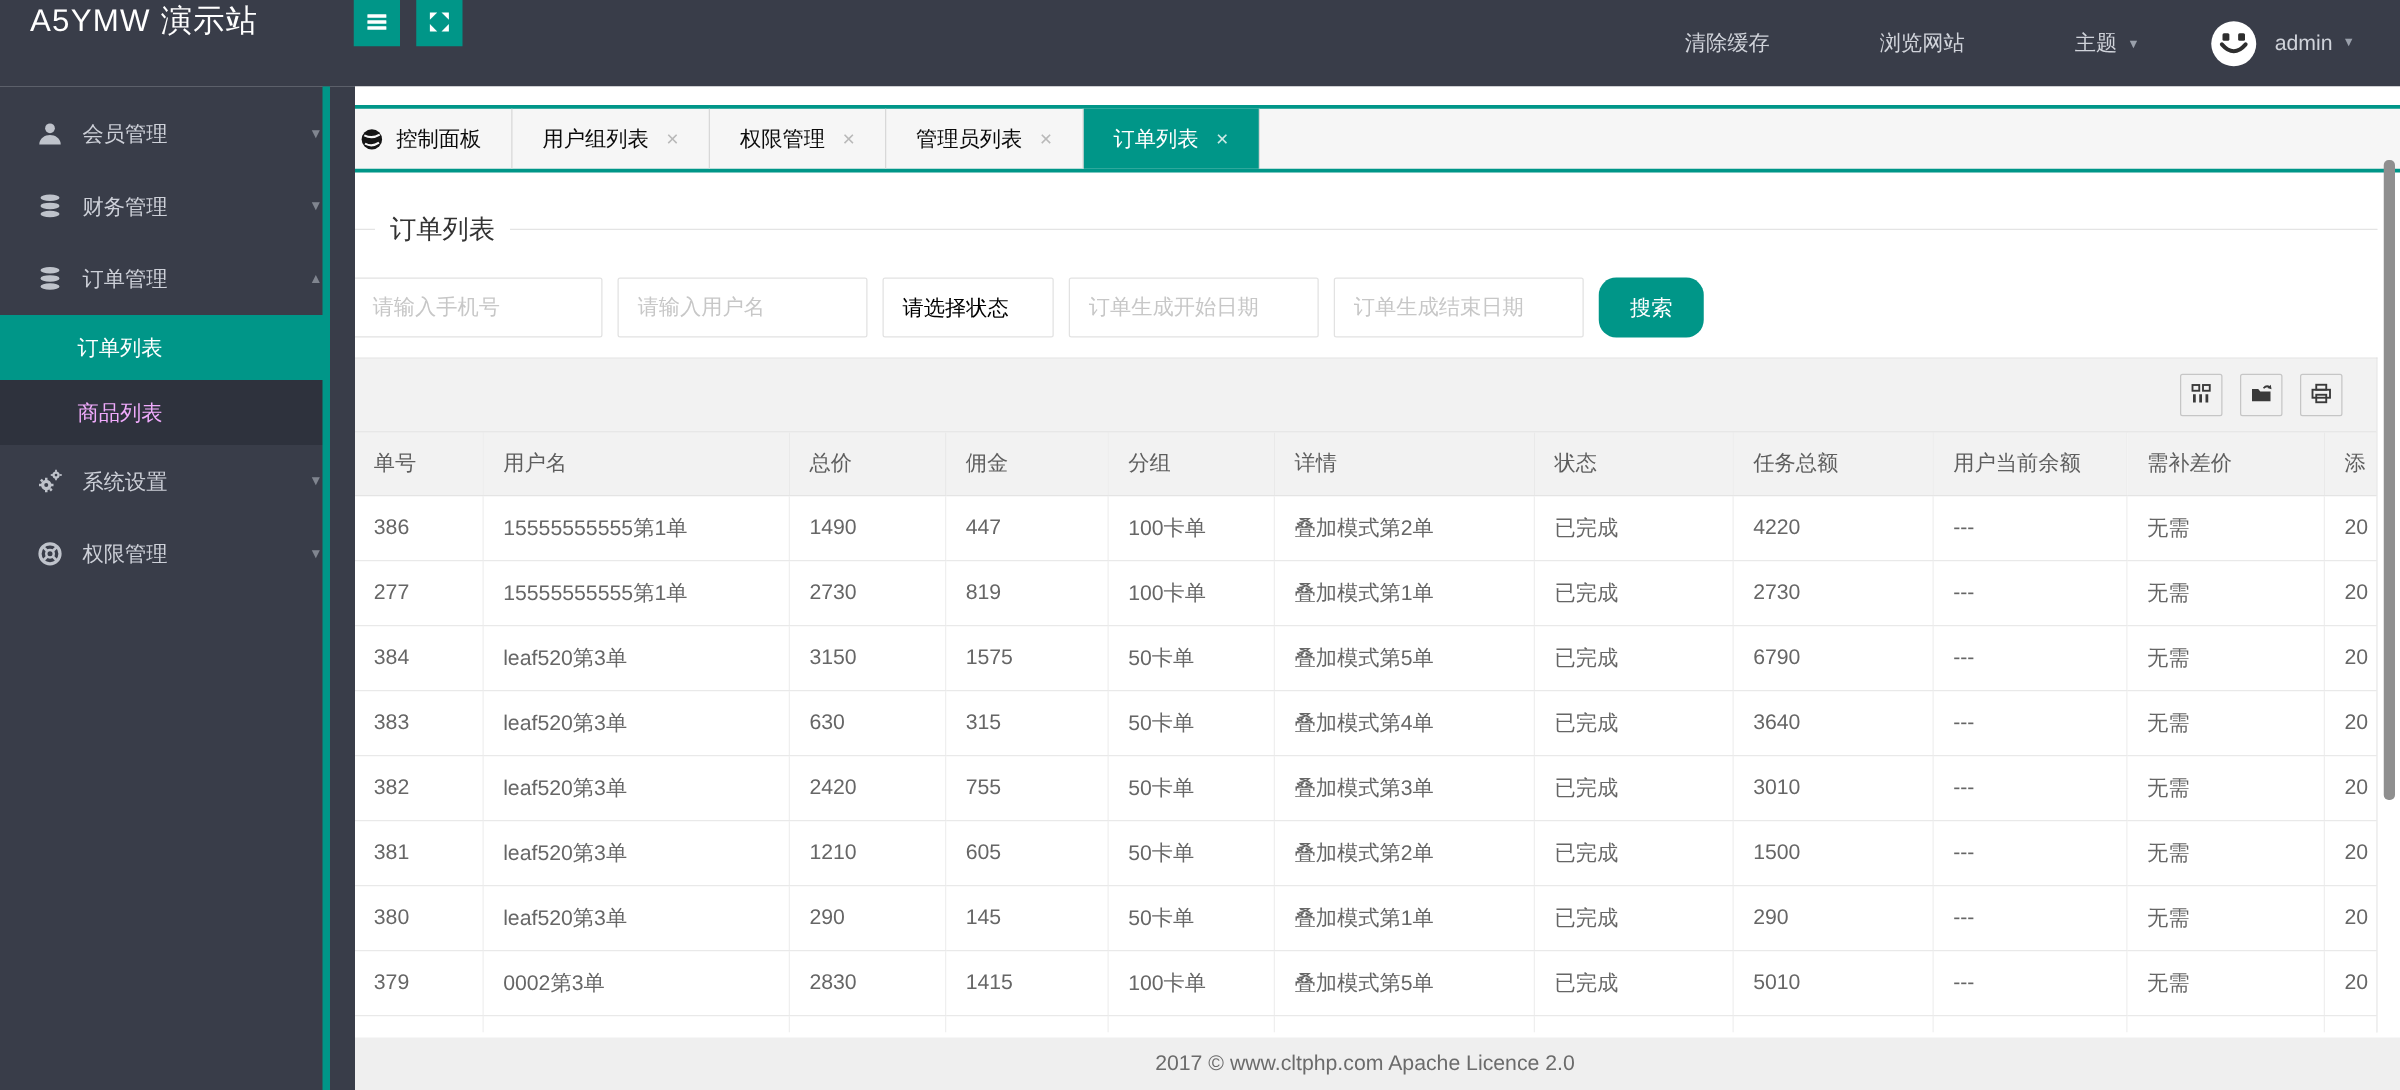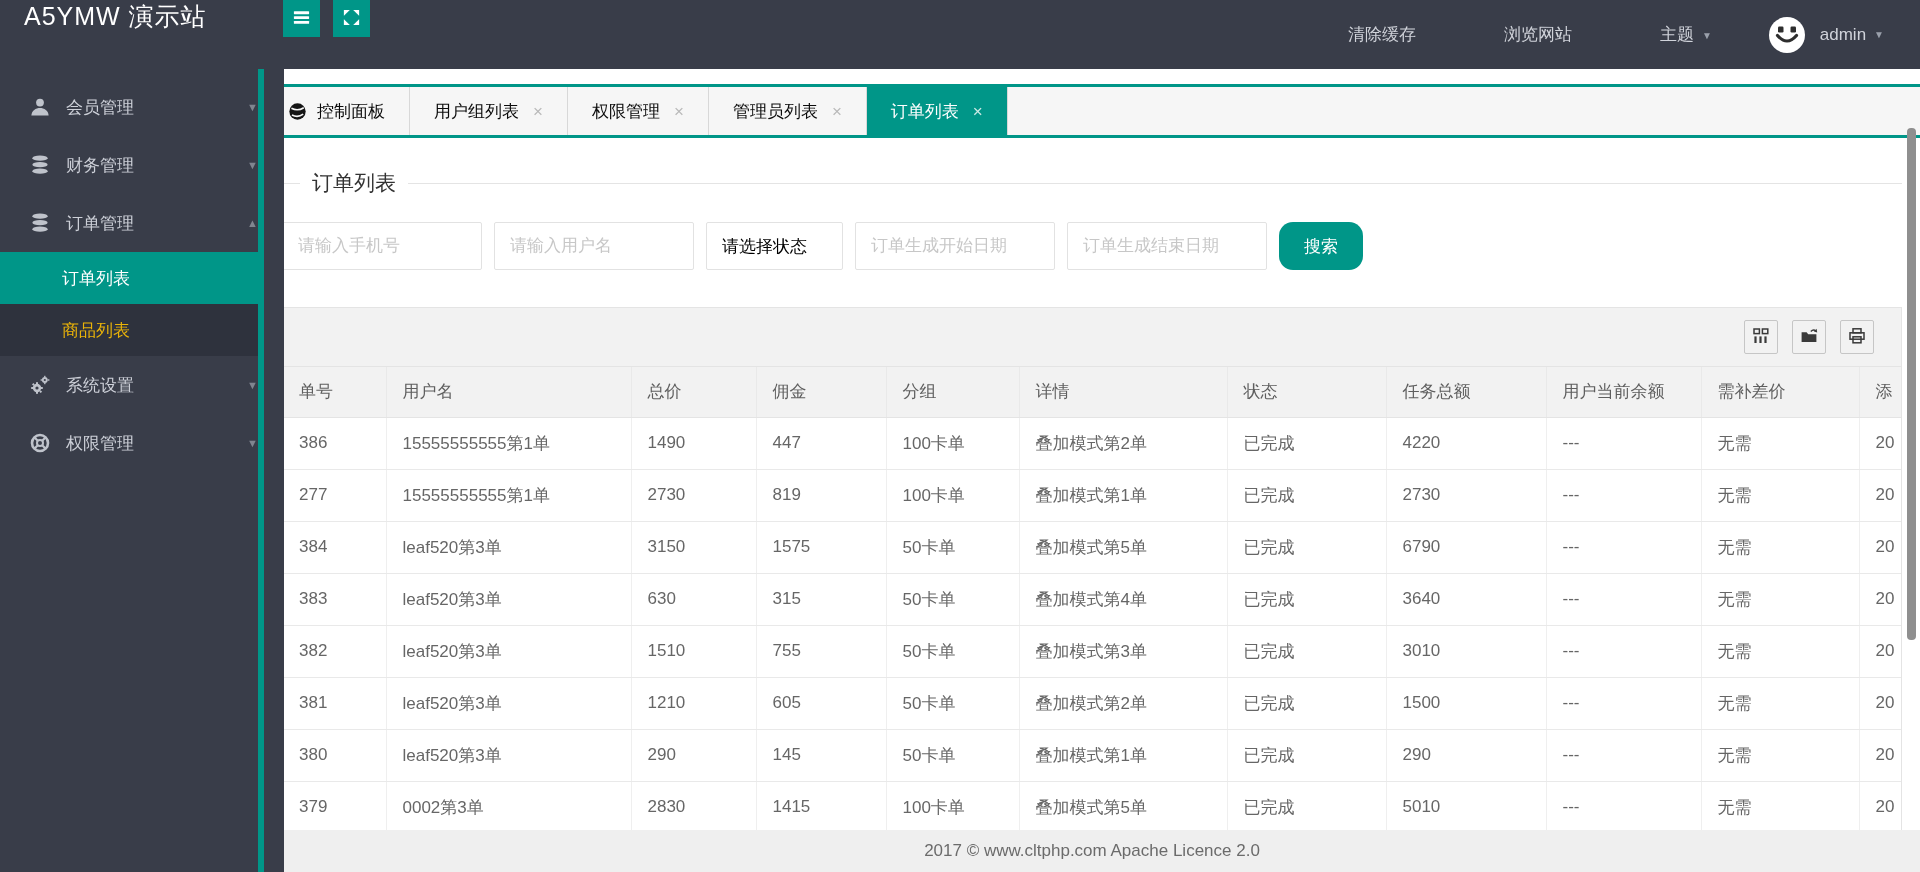--- a/index.html
+++ b/index.html
@@ -20,21 +20,21 @@
   .avatar { width:38px; height:38px; margin-right:14px; }
   .admin-name { color:#d0d3da; font-size:17px; }
 
   
   .sidebar { position:absolute; top:69px; left:0; width:284px; bottom:0; background:#393D49; z-index:20;text-align:center; }
   .side-accent { position:absolute; top:69px; left:258px; width:6px; bottom:0; background:#009688; z-index:21; }
   .nav { padding-top:9px; }
   .nav-item { height:58px; display:flex; align-items:center; padding:0 26px 0 30px; color:#cdd0d8; font-size:17px; cursor:pointer; }
   .nav-icon { width:20px; height:20px; margin-right:16px; flex:0 0 20px; }
   .nav-caret { margin-left:auto; font-size:11px; color:#80858f; }
-  .sub-item { height:52px; display:flex; align-items:center; padding-left:62px; font-size:17px; color:#eab308; background:#2E323D; cursor:pointer; position:relative; z-index:22; width:264px; }
+  .sub-item { height:52px; display:flex; align-items:center; padding-left:62px; font-size:17px; color:#f0abfc; background:#2E323D; cursor:pointer; position:relative; z-index:22; width:264px; }
   .sub-item.active { background:#009688; color:#fff; }
 
   
   .tabs { position:absolute; left:264px; top:84px; right:0; height:54px; background:#f6f6f6; border-top:3px solid #009688; border-bottom:3px solid #009688; display:flex; z-index:10; }
   .tab { display:flex; align-items:center; height:48px; padding:0 24px; font-size:17px; color:#0a0a0a; border-right:1px solid #d8d8d8; cursor:pointer; white-space:nowrap; }
   .tab .tab-icon { width:19px; height:19px; margin-right:10px; }
   .tab .tab-close { margin-left:14px; color:#b9b9b9; font-size:17px; line-height:1; }
   .tab.active { background:#009688; color:#fff; }
   .tab.active .tab-close { color:#cdeae6; }
 
@@ -42,21 +42,21 @@
   .content { position:absolute; left:264px; top:138px; right:0; bottom:42px; background:#fff; padding:0 18px; overflow:hidden; }
   .field { margin-top:45px; border-top:1px solid #e4e4e4; position:relative; height:1px; }
   .field-title { position:absolute; top:-15px; left:18px; background:#fff; padding:0 12px; font-size:21px; color:#333; }
 
   .filters { display:flex; gap:12px; margin-top:38px; }
   .f-input { width:200px; height:48px; border:1px solid #e2e2e2; border-radius:2px; padding:0 15px; font-size:17px; color:#333; outline:none; }
   .f-input::placeholder { color:#c7c7c7; }
   .f-select { width:137px; height:48px; border:1px solid #e2e2e2; border-radius:2px; background:#fff; display:flex; align-items:center; padding:0 15px; font-size:17px; color:#000; cursor:pointer; }
   .search-btn { width:84px; height:48px; background:#009688; color:#fff; border:none; border-radius:14px; font-size:17px; cursor:pointer; }
 
-  .table-card { margin-top:37px; border:1px solid #e4e4e4; border-bottom:none; overflow:hidden; }
+  .table-card { margin-top:16px; border:1px solid #e4e4e4; border-bottom:none; overflow:hidden; }
   .toolbar { height:59px; background:#f2f2f2; border-bottom:1px solid #e4e4e4; display:flex; align-items:center; justify-content:flex-end; padding-right:27px; gap:14px; }
   .tool-btn { width:34px; height:34px; border:1px solid #c6c6c6; border-radius:2px; background:transparent; display:flex; align-items:center; justify-content:center; cursor:pointer; }
 
   table.grid { border-collapse:collapse; table-layout:fixed; width:1736px; font-size:17px; }
   .grid th { height:50px; background:#f2f2f2; color:#5e5e5e; font-weight:400; text-align:left; padding-left:16px; border-right:1px solid #e9e9e9; border-bottom:1px solid #e4e4e4; white-space:nowrap; overflow:hidden; }
   .grid td { height:52px; background:#fff; color:#666; padding-left:16px; border-right:1px solid #efefef; border-bottom:1px solid #e9e9e9; white-space:nowrap; overflow:hidden; }
   .grid tr.partial td { height:14px; border-bottom:none; }
 
   
   .footer { position:absolute; left:264px; right:0; bottom:0; height:42px; background:#efefef; display:flex; align-items:center; justify-content:center; font-size:17px; color:#6b6b6b; z-index:5; }
@@ -362,21 +362,21 @@
               <td>叠加模式第4单</td>
               <td>已完成</td>
               <td>3640</td>
               <td>---</td>
               <td>无需</td>
               <td>20</td>
             </tr>
             <tr>
               <td>382</td>
               <td>leaf520第3单</td>
-              <td>1510</td>
+              <td>2420</td>
               <td>755</td>
               <td>50卡单</td>
               <td>叠加模式第3单</td>
               <td>已完成</td>
               <td>3010</td>
               <td>---</td>
               <td>无需</td>
               <td>20</td>
             </tr>
             <tr>

